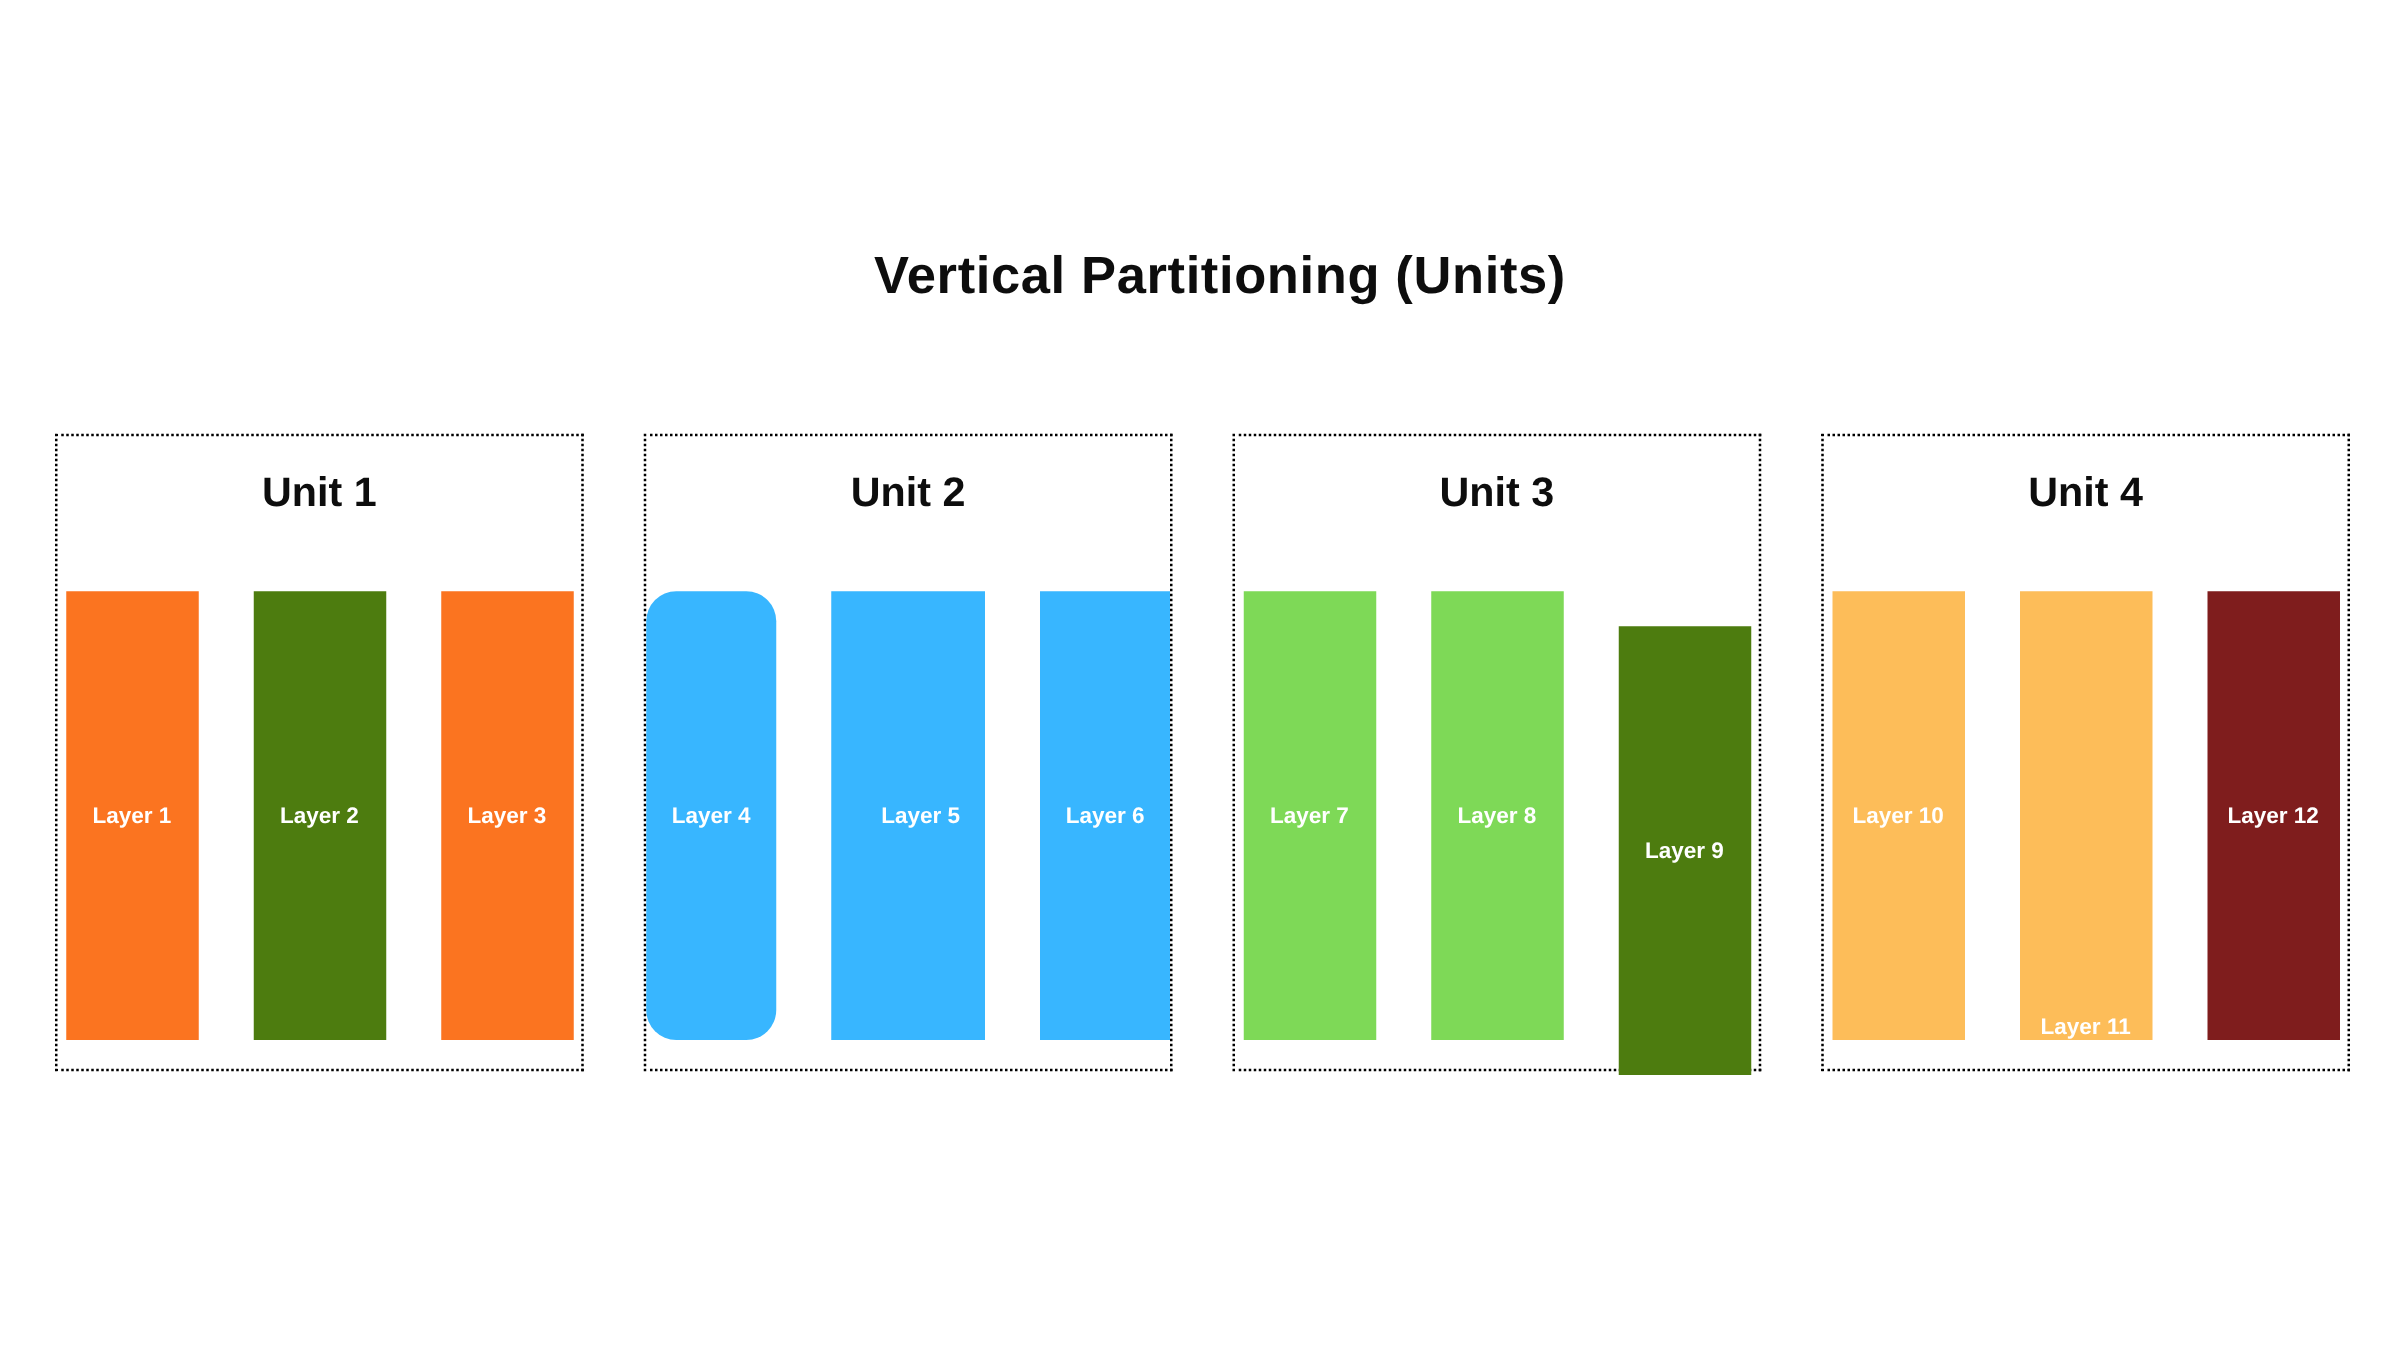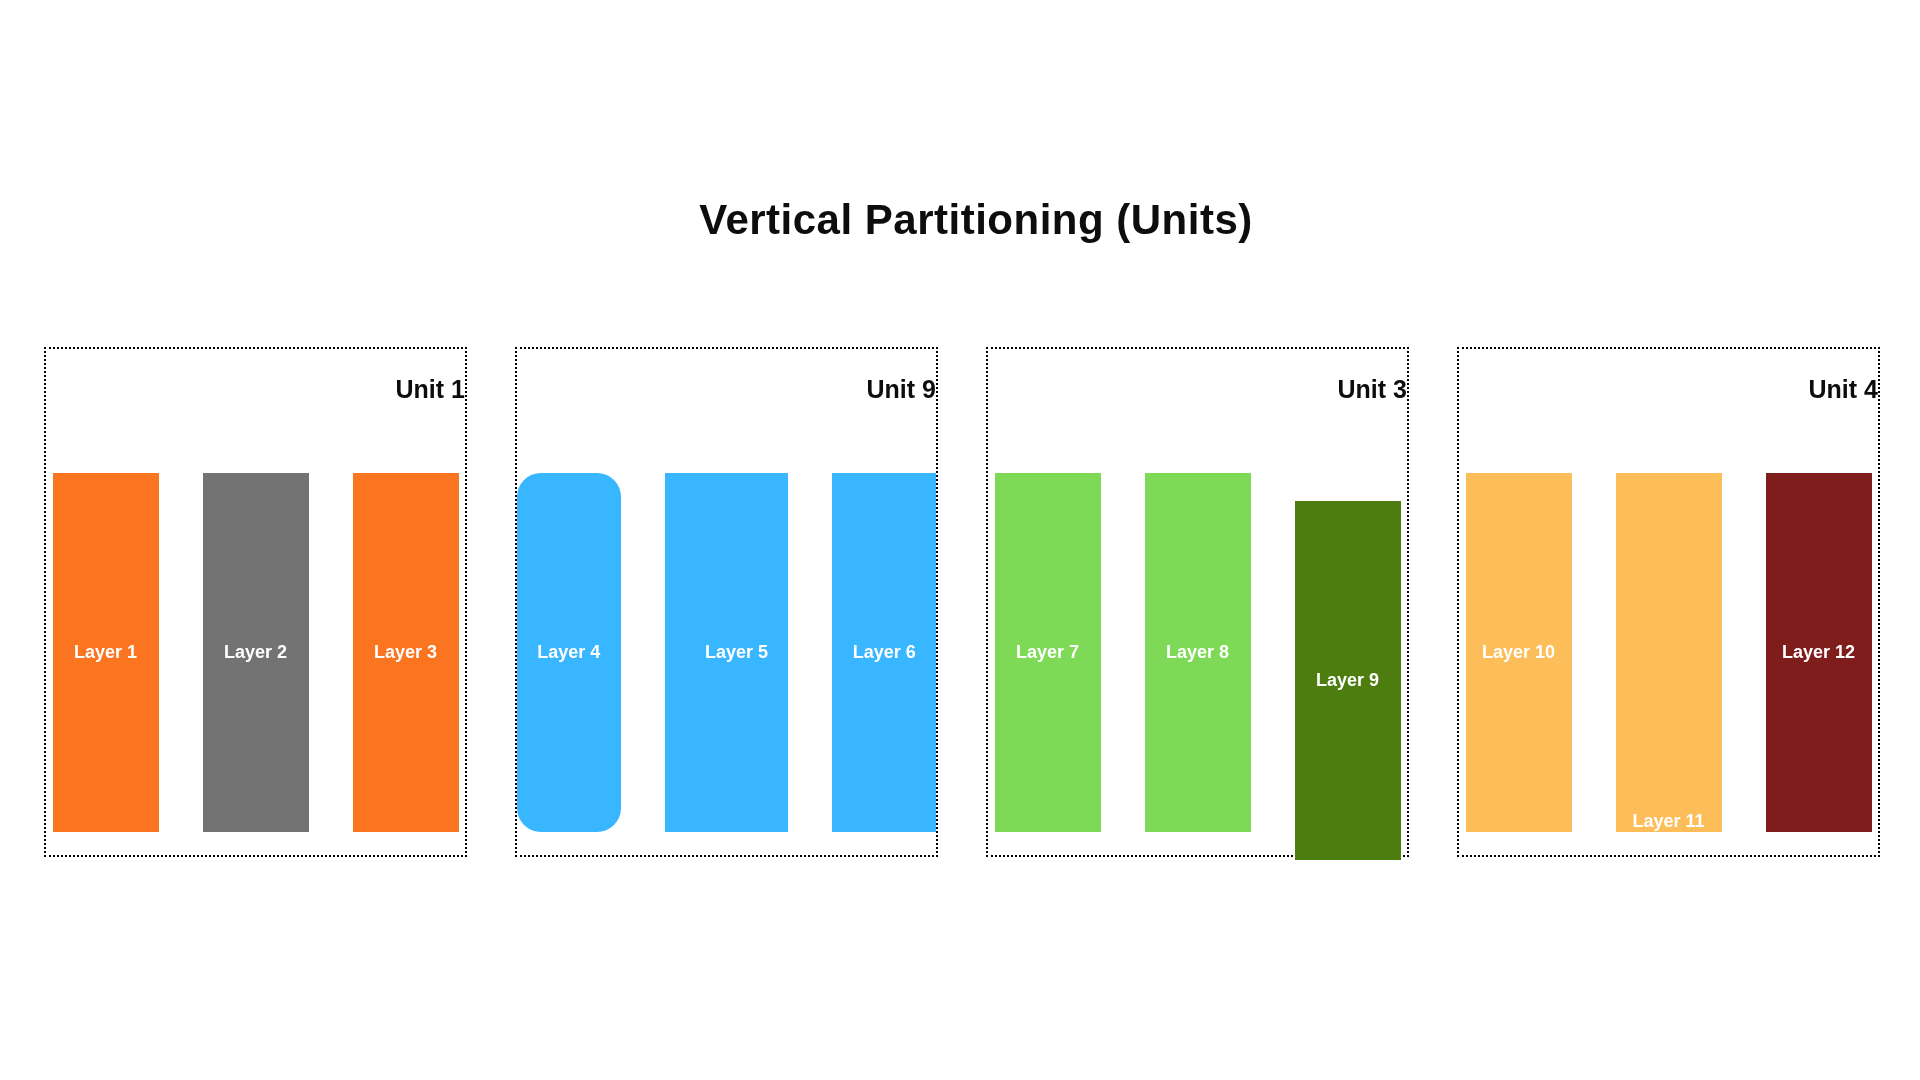--- a/index.html
+++ b/index.html
@@ -36,22 +36,22 @@
   .unit-box {
     box-sizing: border-box;
     width: 423px;
     height: 510px;
     border: 2px dotted #000000;
     position: relative;
     background: #ffffff;
   }
   .unit-label {
     margin-top: 26px;
-    text-align: right;
-    font-size: 25px;
+    text-align: center;
+    font-size: 33px;
     font-weight: 700;
     color: #0d0d0d;
   }
   .layers-row {
     position: absolute;
     top: 124px;
     left: 0;
     width: 100%;
     display: flex;
     justify-content: center;
@@ -77,31 +77,31 @@
 <div class="diagram-title">Vertical Partitioning (Units)</div>
 
 <div class="units-row">
 
   <div class="unit-box">
     <div class="unit-label">Unit 1</div>
     <div class="layers-row">
       <div class="layer-bar" style="background-color: rgb(251, 116, 32);">
         <span class="layer-label">Layer 1</span>
       </div>
-      <div class="layer-bar" style="background-color: #737373;">
+      <div class="layer-bar" style="background-color: #4d7c0f;">
         <span class="layer-label">Layer 2</span>
       </div>
       <div class="layer-bar" style="background-color: rgb(251, 116, 32);">
         <span class="layer-label">Layer 3</span>
       </div>
     </div>
   </div>
 
   <div class="unit-box">
-    <div class="unit-label">Unit 9</div>
+    <div class="unit-label">Unit 2</div>
     <div class="layers-row">
       <div class="layer-bar" style="background-color: rgb(56, 182, 255); border-radius: 24px;">
         <span class="layer-label">Layer 4</span>
       </div>
       <div class="layer-bar" style="background-color: rgb(56, 182, 255); padding-left: 20px;">
         <span class="layer-label">Layer 5</span>
       </div>
       <div class="layer-bar" style="background-color: rgb(56, 182, 255);">
         <span class="layer-label">Layer 6</span>
       </div>

